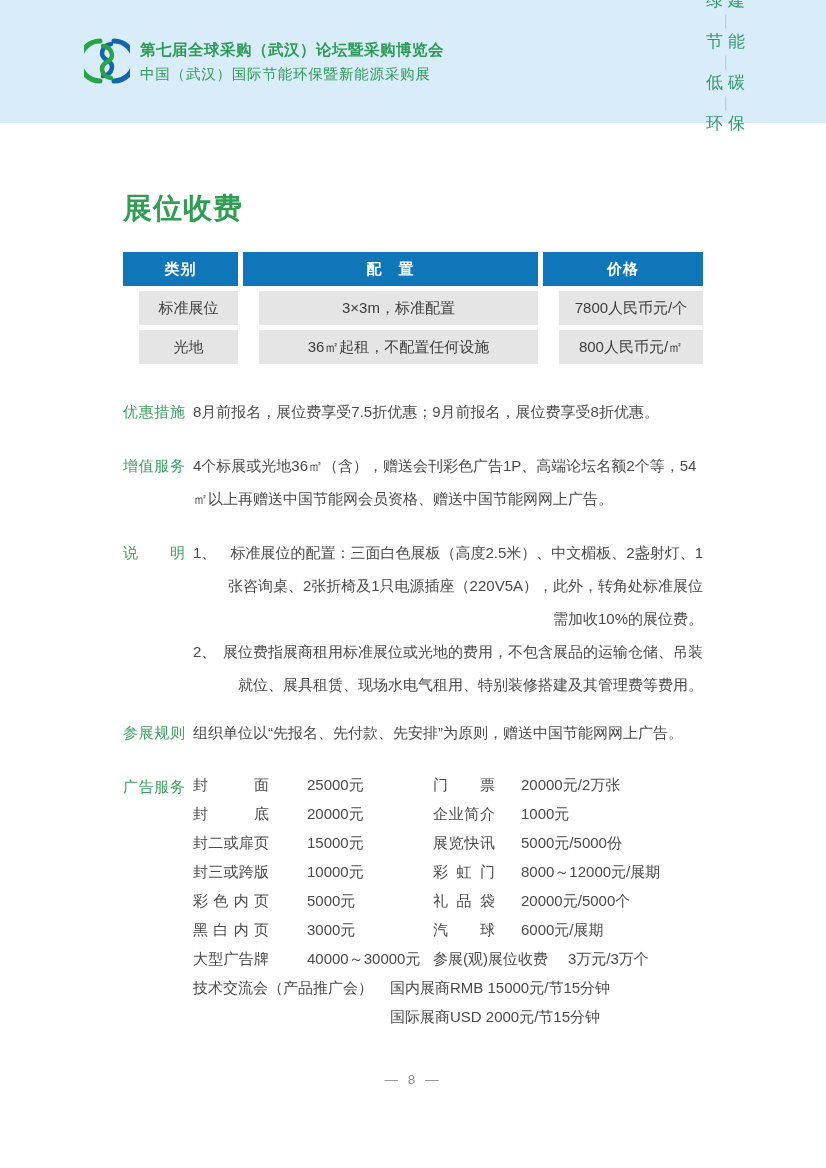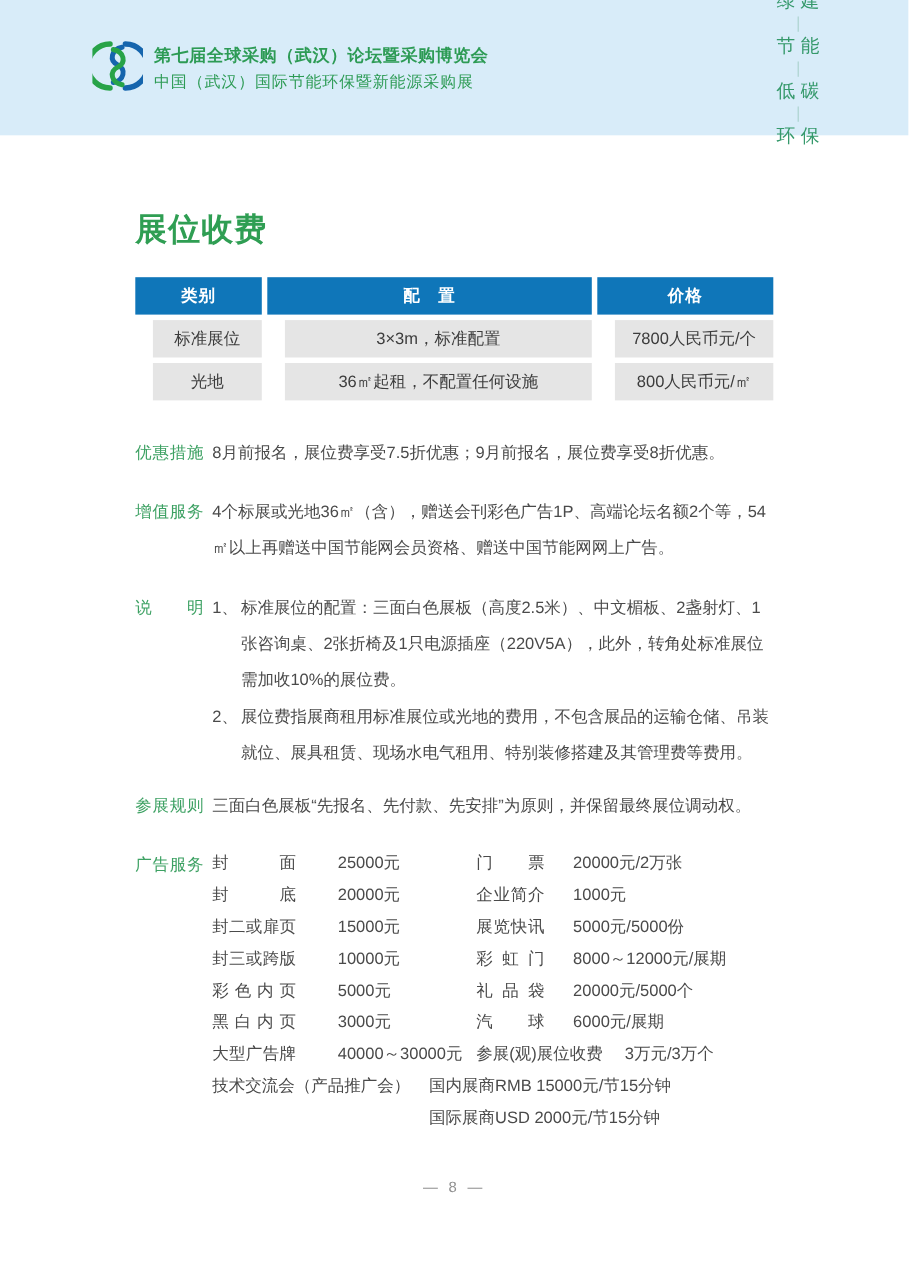--- a/index.html
+++ b/index.html
@@ -40,21 +40,21 @@
 
   .section { display:flex; margin-top:21px; font-size:15px; }
   .sec-discount { margin-top:31px; }
   .sec-rules { margin-top:15px; }
   .s-label { flex:0 0 70px; color:#3da163; line-height:33px; }
   .jlabel  { display:inline-block; width:62px; text-align:justify; text-align-last:justify; }
   .s-body  { width:510px; color:#4a4a4a; line-height:33px; }
 
   .note-item { display:flex; }
   .note-num  { flex:0 0 26px; }
-  .note-text { flex:1; }
+  .note-text { flex:1;text-align:right; }
 
   .ads-body { line-height:29px; }
   .ad-row  { display:flex; line-height:29px; white-space:nowrap; }
   .ad-c1 { flex:0 0 114px; }
   .ad-c2 { flex:0 0 126px; }
   .ad-c3 { flex:0 0 auto; min-width:88px; padding-right:20px; }
   .ad-c4 { flex:0 0 auto; }
   .j1 { display:inline-block; min-width:76px; text-align:justify; text-align-last:justify; }
   .j2 { display:inline-block; min-width:62px; text-align:justify; text-align-last:justify; }
   .ad-tech-label { flex:0 0 197px; }
@@ -136,21 +136,21 @@
         <span class="note-num">2、</span>
         <span class="note-text">展位费指展商租用标准展位或光地的费用，不包含展品的运输仓储、吊装就位、展具租赁、现场水电气租用、特别装修搭建及其管理费等费用。</span>
       </div>
     </div>
   </div>
 
   <div class="section sec-rules">
     <div class="s-label">
       <span class="jlabel">参展规则</span>
     </div>
-    <div class="s-body">三面白色展板“先报名、先付款、先安排”为原则，并保留最终展位调动权。</div>
+    <div class="s-body">组织单位以“先报名、先付款、先安排”为原则，赠送中国节能网网上广告。</div>
   </div>
 
   <div class="section">
     <div class="s-label">
       <span class="jlabel">广告服务</span>
     </div>
     <div class="s-body ads-body">
 
       <div class="ad-row">
         <span class="ad-c1"><span class="j1">封面</span></span>

